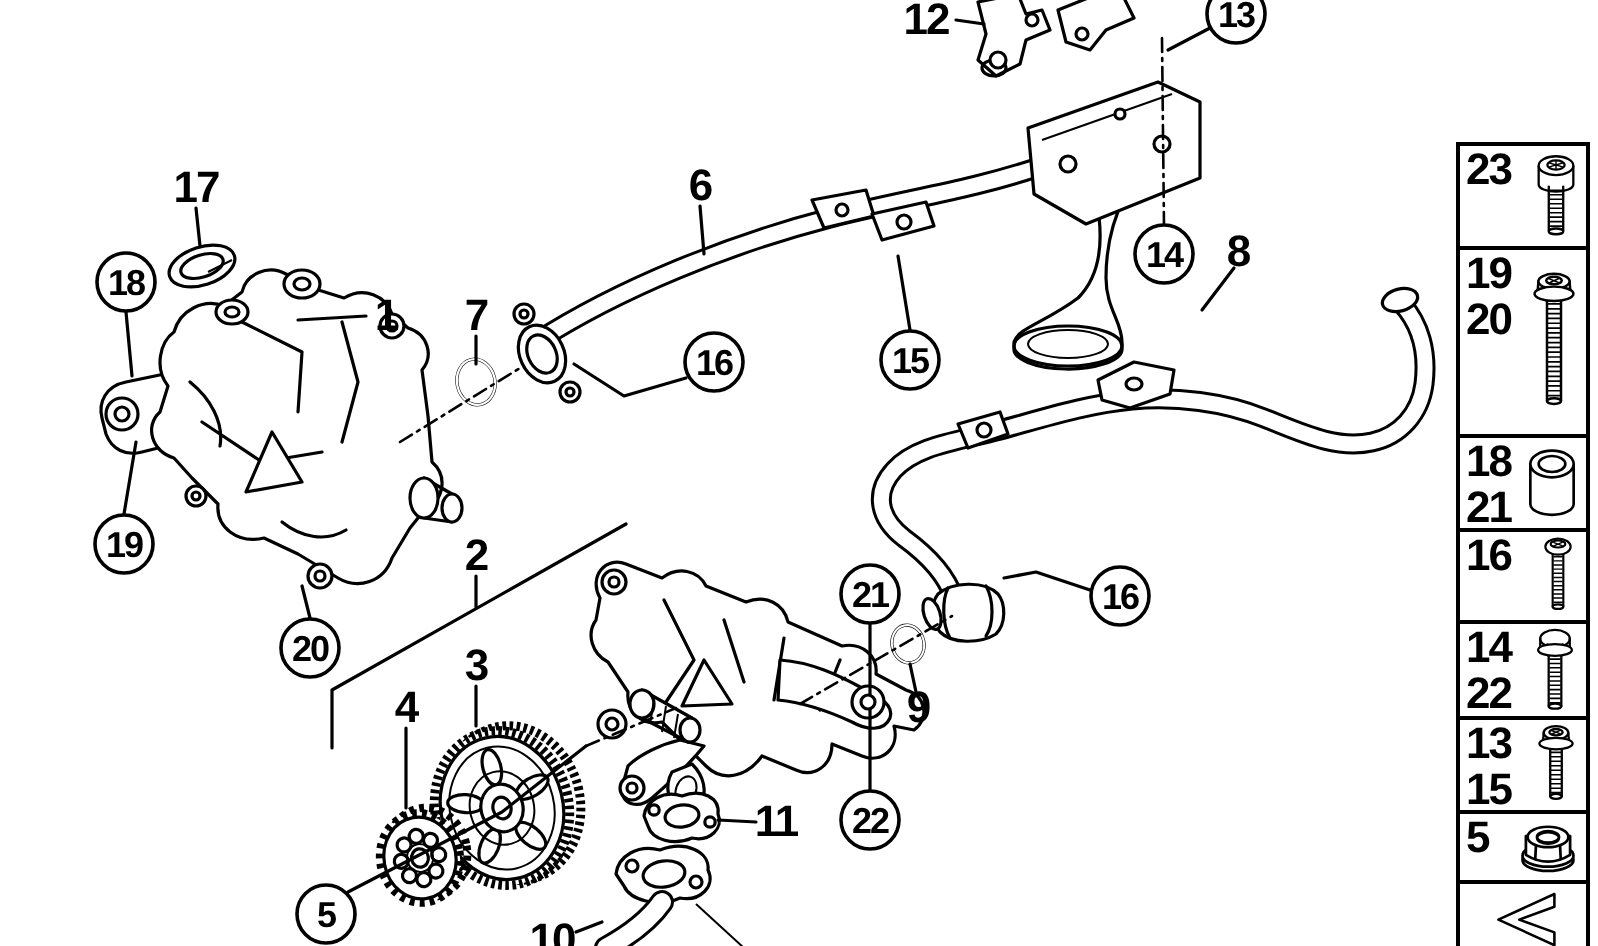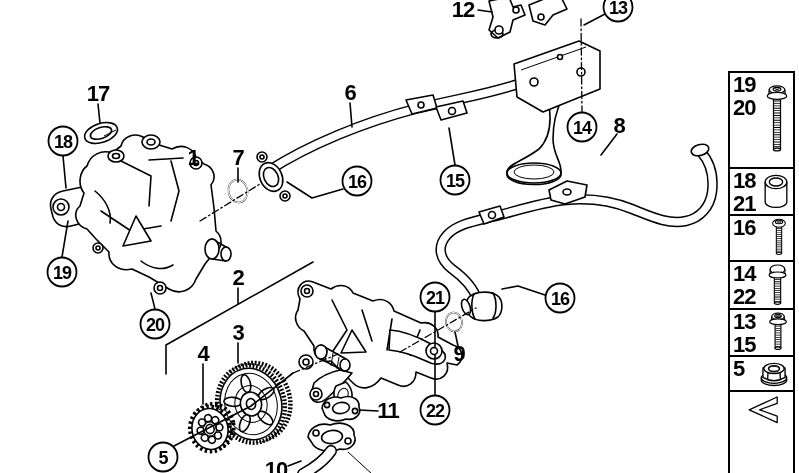--- a/index.html
+++ b/index.html
@@ -340,20 +340,28 @@
         <text x="238" y="285" text-anchor="middle" font-size="22" letter-spacing="-1">2</text>
         <text x="238" y="340" text-anchor="middle" font-size="22" letter-spacing="-1">3</text>
         <text x="203" y="361" text-anchor="middle" font-size="22" letter-spacing="-1">4</text>
         <text x="459" y="361" text-anchor="middle" font-size="22" letter-spacing="-1">9</text>
         <text x="388" y="418" text-anchor="middle" font-size="22" letter-spacing="-1">11</text>
         <text x="276" y="477" text-anchor="middle" font-size="22" letter-spacing="-1">10</text>
       </g>
   </svg>
 
   <div class="legend" id="legend">
+      <div class="legend-row" style="height: 50px;">
+        <div class="legend-labels">
+          <span class="legend-label">23</span>
+        </div>
+        <svg viewBox="0 0 36 60" width="26" height="44" class="legend-icon">
+          <use href="#sym-socket-head-bolt"></use>
+        </svg>
+      </div>
       <div class="legend-row" style="height: 94px;">
         <div class="legend-labels">
           <span class="legend-label">19</span>
           <span class="legend-label">20</span>
         </div>
         <svg viewBox="0 0 36 92" width="28" height="88" class="legend-icon">
           <use href="#sym-long-flange-bolt"></use>
         </svg>
       </div>
       <div class="legend-row" style="height: 47px;">

